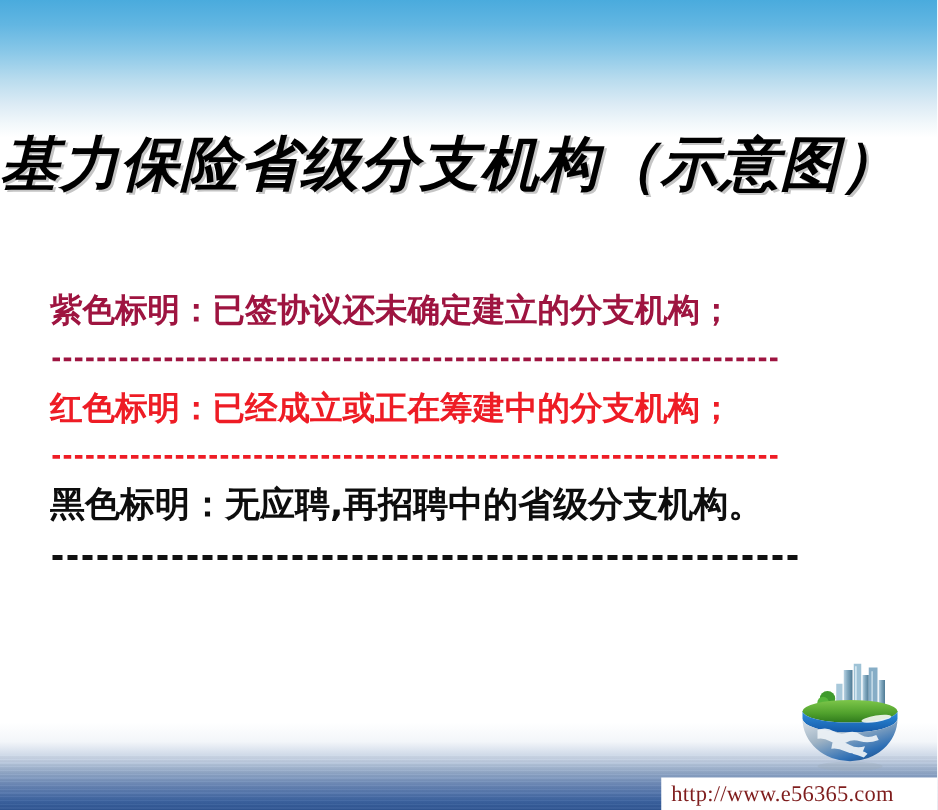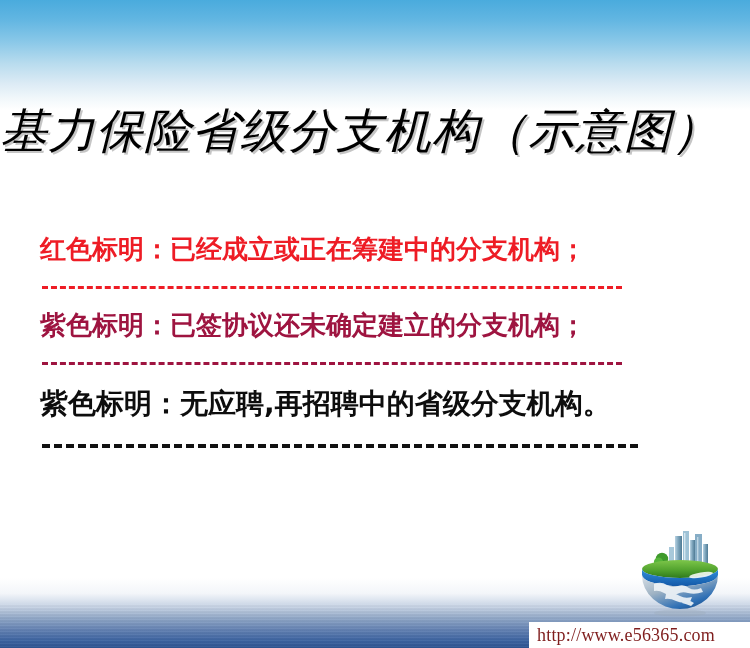--- a/index.html
+++ b/index.html
@@ -67,21 +67,21 @@
 
   
   .title {
     position: absolute;
     left: 0;
     top: 100px;
     width: 638px;
     text-align: center;
     font-family: "Liberation Serif", "DejaVu Serif", serif;
     font-size: 47px;
-    font-weight: normal;
+    font-weight: bold;
     font-style: italic;
     color: #000000;
     letter-spacing: 1px;
     white-space: nowrap;
     text-shadow: 2px 2px 0 rgba(150,150,150,0.55);
   }
 
   
   .legend {
     position: absolute;
@@ -169,32 +169,32 @@
 <div id="slide">
 
   <div class="bg-sky"></div>
   <div class="bg-sea"></div>
   <div class="bg-sea-ripple"></div>
 
   <div class="title">基力保险省级分支机构（示意图）</div>
 
   <div class="legend">
 
+    <div class="legend-row row-purple">
+      <div class="legend-text">紫色标明：已签协议还未确定建立的分支机构；</div>
+      <div class="divider"></div>
+    </div>
+
     <div class="legend-row row-red">
       <div class="legend-text">红色标明：已经成立或正在筹建中的分支机构；</div>
       <div class="divider"></div>
     </div>
 
-    <div class="legend-row row-purple">
-      <div class="legend-text">紫色标明：已签协议还未确定建立的分支机构；</div>
-      <div class="divider"></div>
-    </div>
-
     <div class="legend-row row-black">
-      <div class="legend-text">紫色标明：无应聘,再招聘中的省级分支机构。</div>
+      <div class="legend-text">黑色标明：无应聘,再招聘中的省级分支机构。</div>
       <div class="divider"></div>
     </div>
 
   </div>
 
   <div class="logo">
     <svg width="104" height="90" viewBox="0 0 104 90" xmlns="http://www.w3.org/2000/svg">
       <defs>
         <linearGradient id="gGrass" x1="0" y1="0" x2="0" y2="1">
           <stop offset="0%" stop-color="#7dc64a"></stop>

